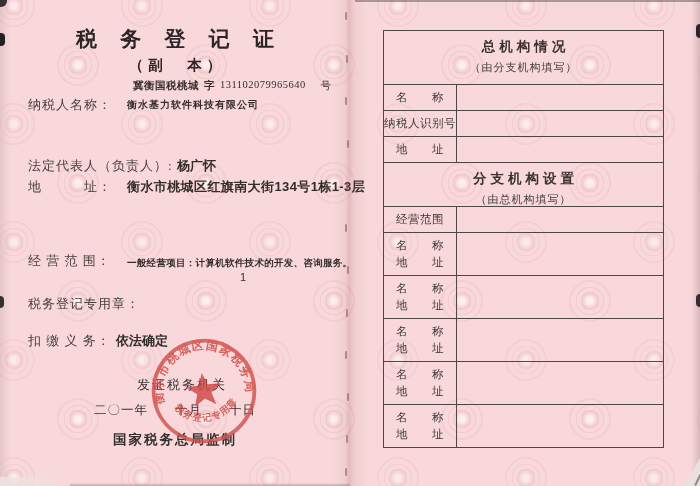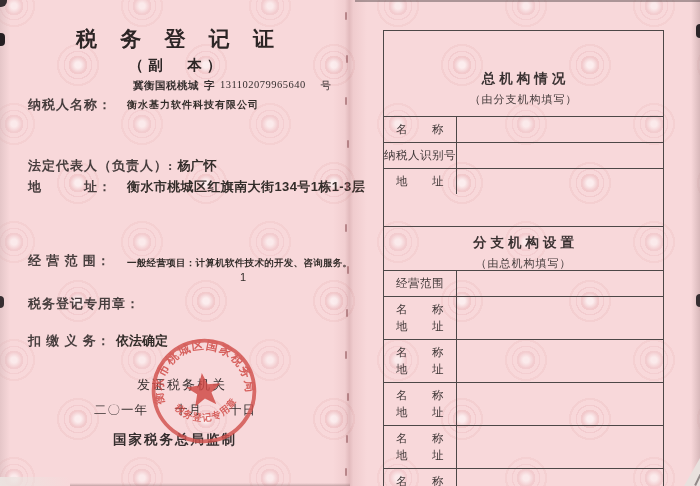--- a/index.html
+++ b/index.html
@@ -26,21 +26,21 @@
   .cert-title{position:absolute;left:0;top:25px;width:350px;text-align:center;
     font-size:21px;font-weight:bold;letter-spacing:9px;text-indent:9px;color:#2c2525;}
   .cert-subtitle{position:absolute;left:0;top:56px;width:350px;text-align:center;
     font-size:14.5px;font-weight:bold;letter-spacing:5px;text-indent:5px;color:#2c2525;}
   .serial{position:absolute;left:133px;top:79px;width:198px;display:flex;align-items:flex-start;font-size:10.5px;color:#352e2e;}
   .serial .sp{font-weight:bold;margin-right:5px;letter-spacing:.5px;}
   .serial .sn{letter-spacing:.5px;}
   .serial .sh{margin-left:auto;}
 
   .field{position:absolute;left:28px;font-size:13px;line-height:15px;white-space:nowrap;}
-  .field .lbl{color:#473e3e;letter-spacing:1px;font-weight:bold;}
+  .field .lbl{color:#473e3e;letter-spacing:1px;}
   .field .val{font-family:"Liberation Sans","DejaVu Sans",sans-serif;font-weight:600;color:#332d2a;}
   .field .val.abs{position:absolute;left:99px;top:0;}
   #f1{top:97px;}  #f1 .val{font-size:10px;letter-spacing:1px;}
   #f2{top:143px;margin-top:15px;} #f2 .val{margin-left:1px;}
   #f3{top:179px;} #f3 .val{letter-spacing:.4px;}
   #f4{top:215px;}
   #f5{top:253px;} #f5 .val{font-size:9.5px;letter-spacing:.3px;top:2px;}
   #f6{top:296px;}
   #f7{top:333px;} #f7 .val{margin-left:2px;}
   .scope-note{position:absolute;left:240px;top:271px;font-size:11px;font-family:"Liberation Sans","DejaVu Sans",sans-serif;color:#332d2a;}
@@ -58,21 +58,21 @@
 
   
   #fold{position:absolute;left:333px;top:0;width:34px;height:486px;pointer-events:none;
     background:linear-gradient(90deg, rgba(0,0,0,0) 0%, rgba(166,96,100,.08) 35%, rgba(140,70,75,.20) 48%, rgba(166,96,100,.10) 60%, rgba(0,0,0,0) 100%);}
   .stitch{position:absolute;width:2px;height:8px;background:rgba(140,78,84,.55);border-radius:1px;}
 
   
   #rtable{position:absolute;left:33px;top:30px;width:279px;border:1.6px solid #4d4747;}
   .trow{border-top:1.2px solid #4d4747;display:flex;box-sizing:border-box;}
   .trow.first{border-top:none;}
-  .thead{display:block;text-align:center;height:46px;padding-top:7px;box-sizing:content-box;margin-top:32px;}
+  .thead{display:block;text-align:center;height:46px;padding-top:7px;box-sizing:content-box;}
   .thead .t{font-size:13.5px;font-weight:600;letter-spacing:4px;text-indent:4px;color:#3a3232;}
   .thead .s{font-size:11px;letter-spacing:1px;margin-top:4px;color:#443b3b;}
   .thead.h2{height:36px;}
   .cell{height:26px;}
   .cell .tl,.pair .tl{width:73px;border-right:1.2px solid #4d4747;box-sizing:border-box;
     display:flex;align-items:center;justify-content:center;font-size:11.5px;color:#3f3737;letter-spacing:.5px;}
   .cell .tv,.pair .tv{flex:1;}
   .pair{height:43px;}
   .pair .tl{flex-direction:column;justify-content:space-around;padding:4px 0;}
   .pair .tl div{text-align:center;}

